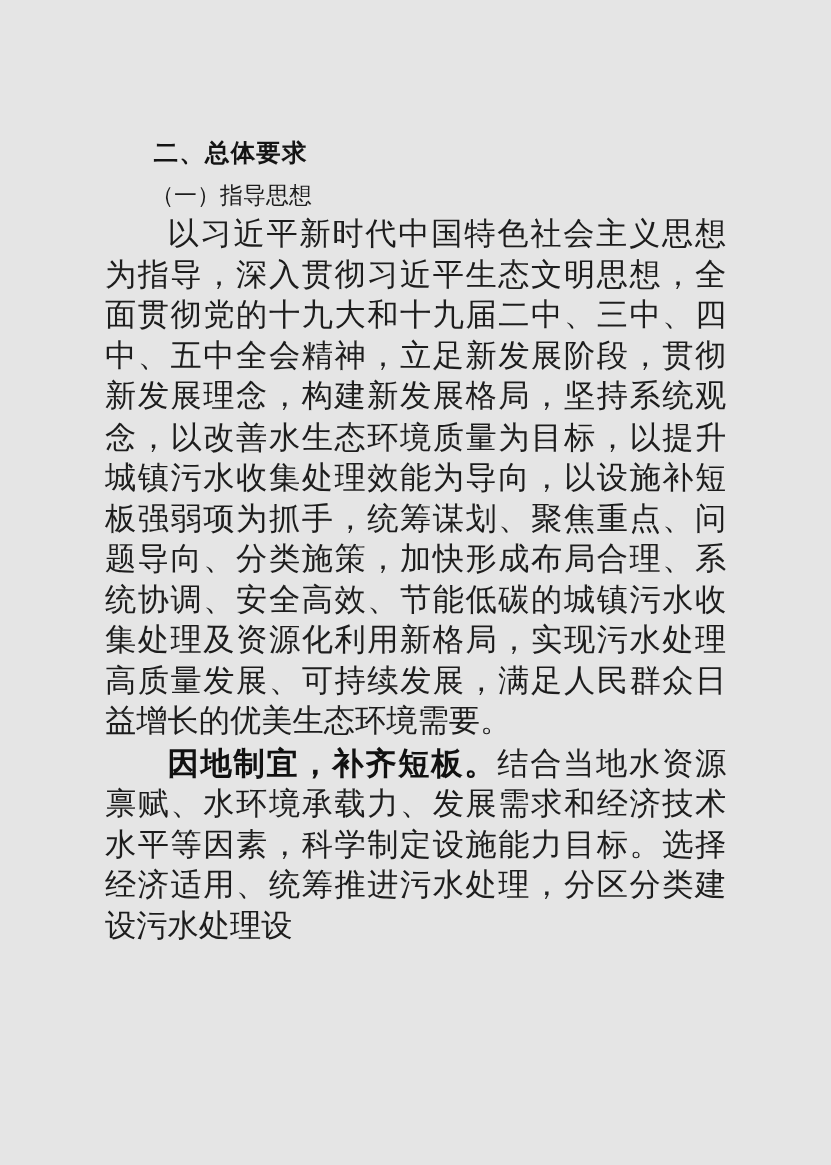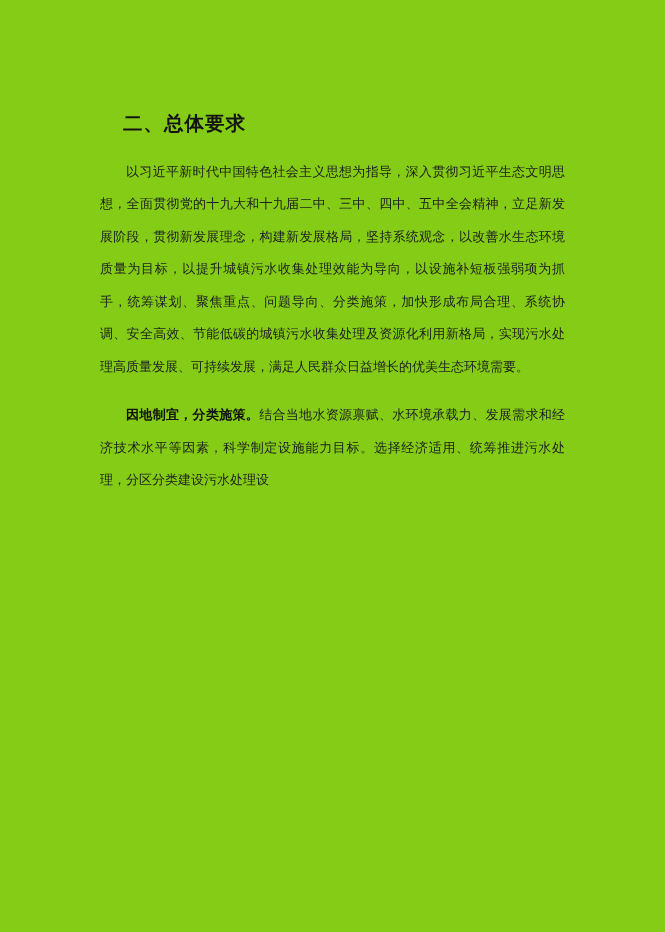--- a/index.html
+++ b/index.html
@@ -1,21 +1,21 @@
 <!DOCTYPE html>
 <html><head>
 <meta charset="utf-8">
 <style>
   html, body { margin: 0; padding: 0; }
   body { background: #ffffff; }
   .page {
     position: relative;
     width: 665px;
     height: 932px;
-    background: #84cc16;
+    background: #e5e5e5;
     overflow: hidden;
   }
   .content {
     position: absolute;
     left: 84px;
     top: 107px;
     width: 497px;
   }
   .heading {
     margin: 0;
@@ -30,45 +30,46 @@
   .subheading {
     margin: 0;
     font-family: "Liberation Serif", serif;
     font-weight: 400;
     font-size: 18.4px;
     line-height: 32.5px;
     text-indent: 2em;
     color: #1d1d1d;
   }
   .para {
-    margin: 16px;
+    margin: 0;
     font-family: "Liberation Serif", serif;
     font-weight: 400;
-    font-size: 13px;
+    font-size: 25px;
     line-height: 32.5px;
     text-indent: 2em;
     text-align: justify;
     color: #1d1d1d;
   }
   .para .lead {
     font-family: "Liberation Sans", sans-serif;
     font-weight: 700;
     color: #111111;
   }
 </style>
 </head>
 <body>
 
 <div class="page">
   <div class="content">
 
     <h1 class="heading">二、总体要求</h1>
 
+    <h2 class="subheading">（一）指导思想</h2>
 
     <p class="para"><span>以习近平新时代中国特色社会主义思想为指导，深入贯彻习近平生态文明思想，全面贯彻党的十九大和十九届二中、三中、四中、五中全会精神，立足新发展阶段，贯彻新发展理念，构建新发展格局，坚持系统观念，以改善水生态环境质量为目标，以提升城镇污水收集处理效能为导向，以设施补短板强弱项为抓手，统筹谋划、聚焦重点、问题导向、分类施策，加快形成布局合理、系统协调、安全高效、节能低碳的城镇污水收集处理及资源化利用新格局，实现污水处理高质量发展、可持续发展，满足人民群众日益增长的优美生态环境需要。</span></p>
 
 
 
 
-    <p class="para"><span class="lead">因地制宜，分类施策。</span><span>结合当地水资源禀赋、水环境承载力、发展需求和经济技术水平等因素，科学制定设施能力目标。选择经济适用、统筹推进污水处理，分区分类建设污水处理设</span></p>
+    <p class="para"><span class="lead">因地制宜，补齐短板。</span><span>结合当地水资源禀赋、水环境承载力、发展需求和经济技术水平等因素，科学制定设施能力目标。选择经济适用、统筹推进污水处理，分区分类建设污水处理设</span></p>
 
   </div>
 </div>
 
 </body></html>

